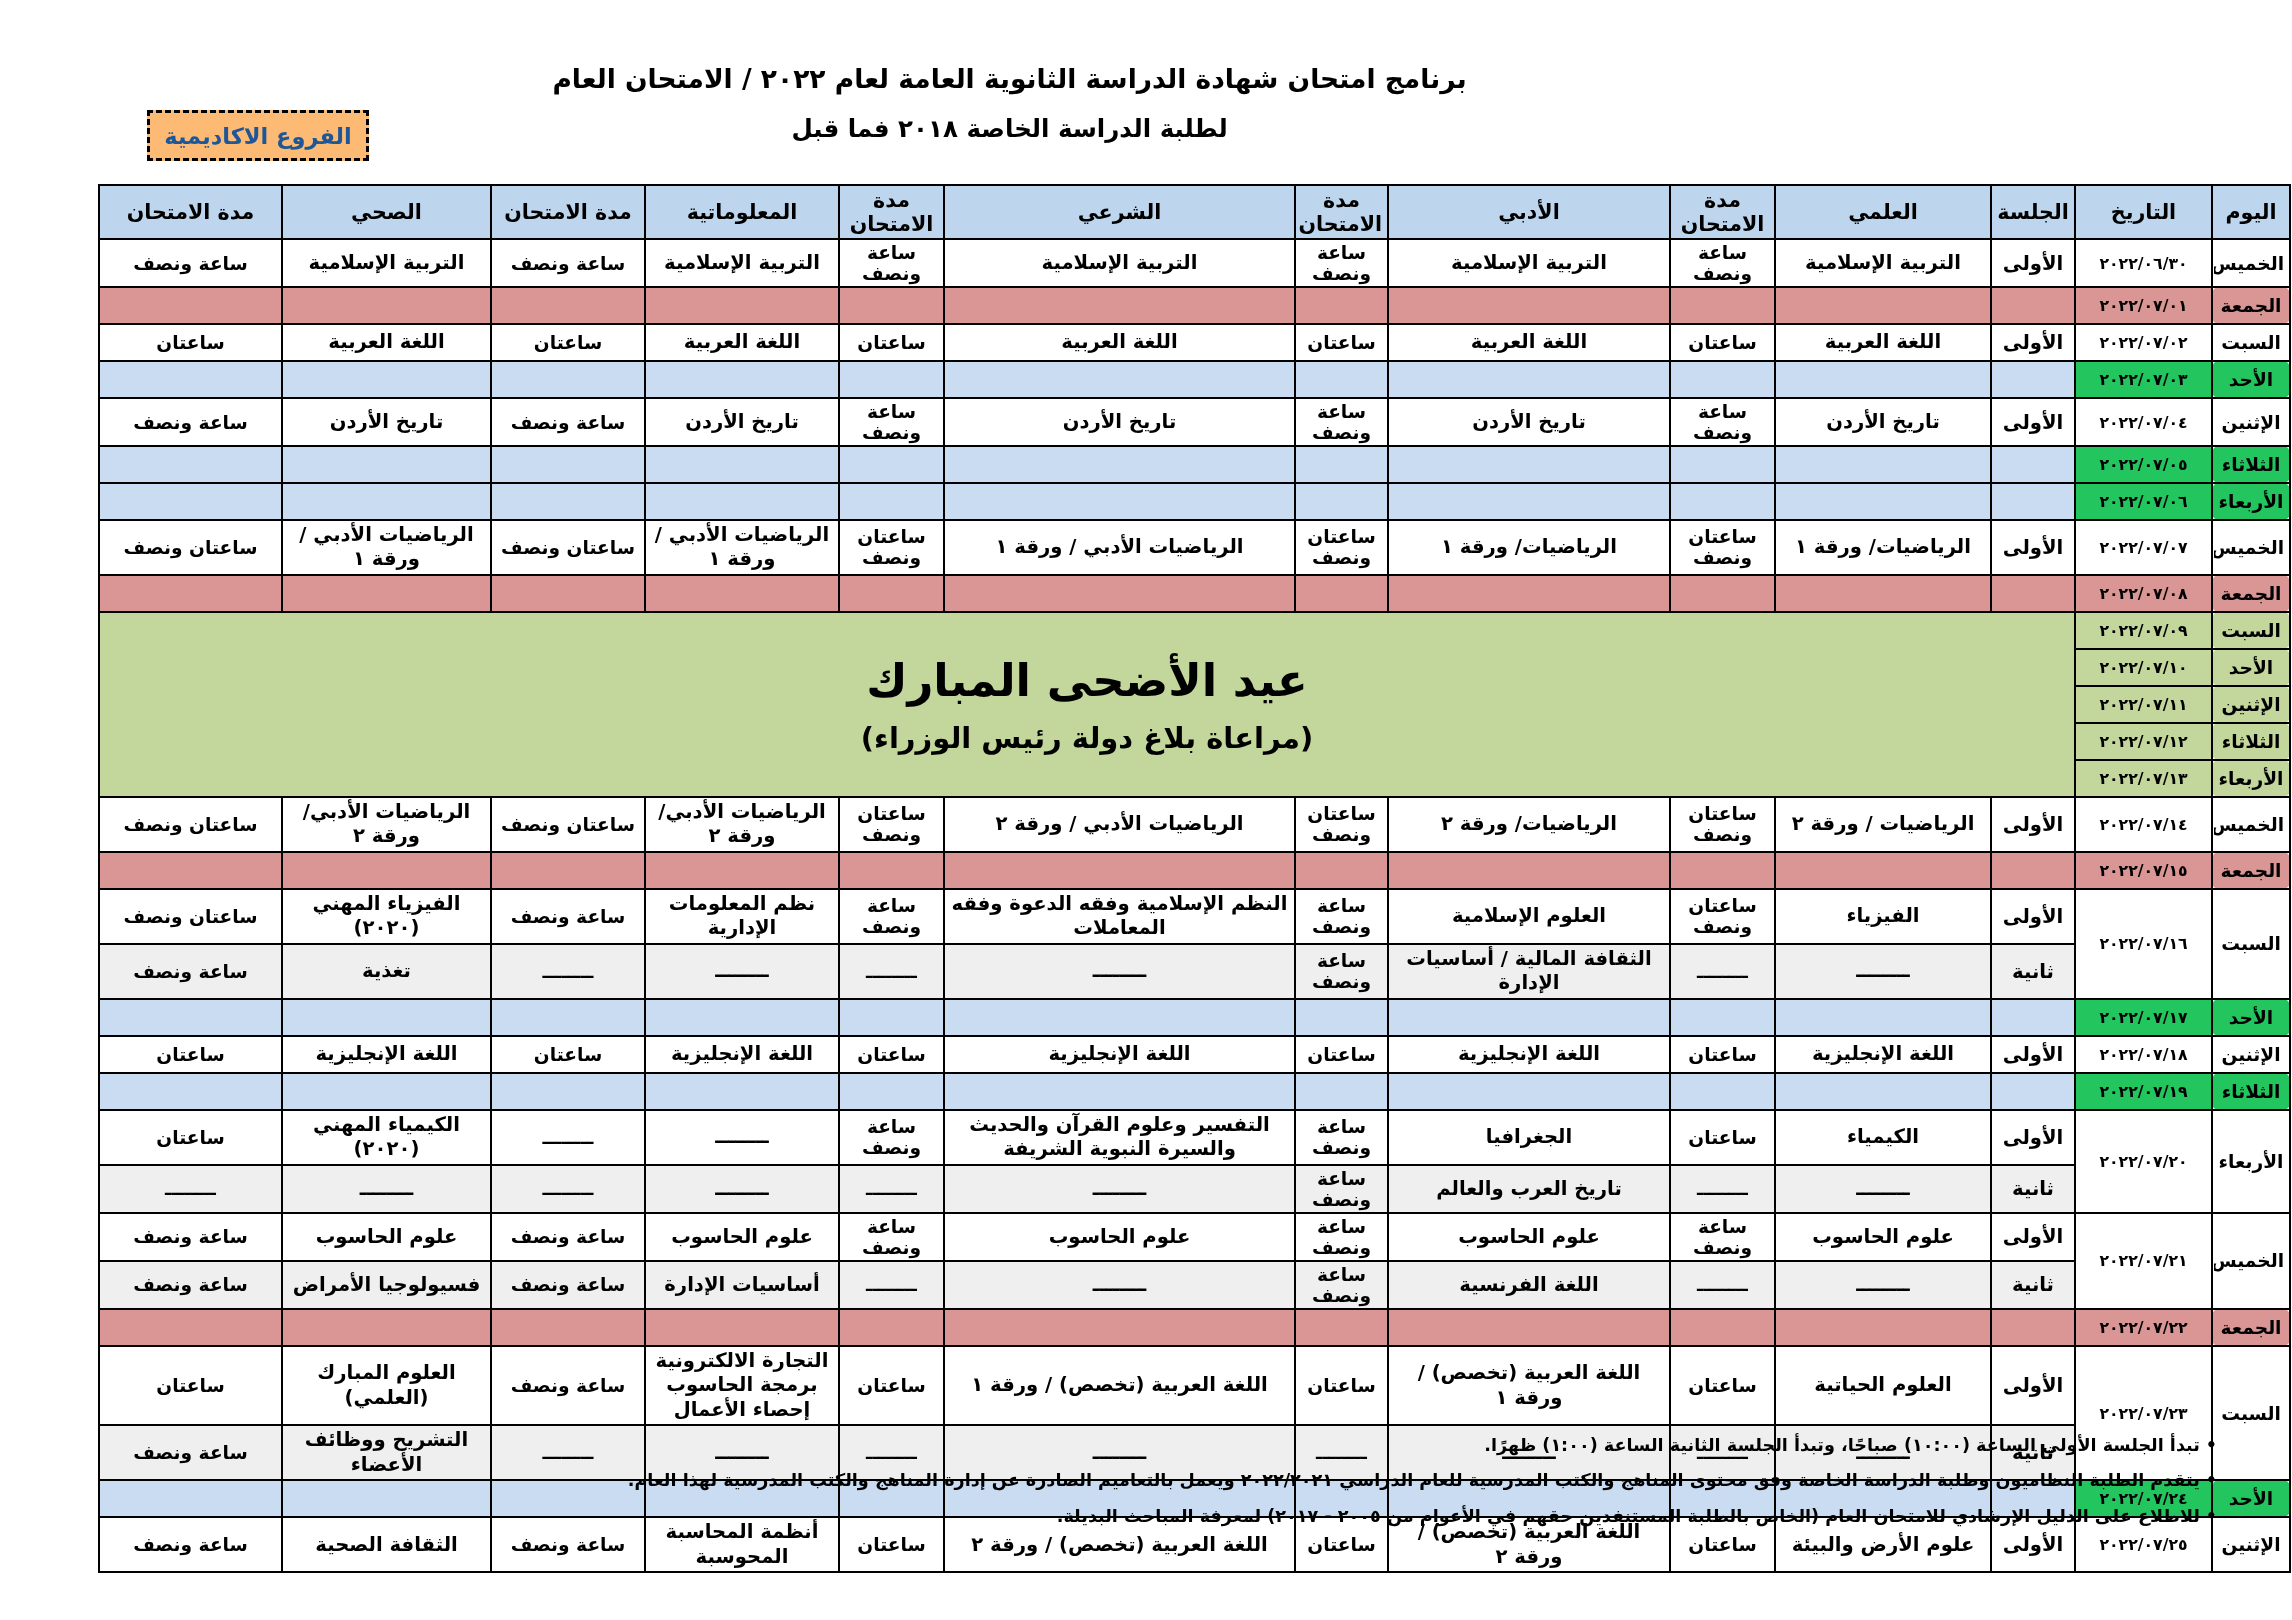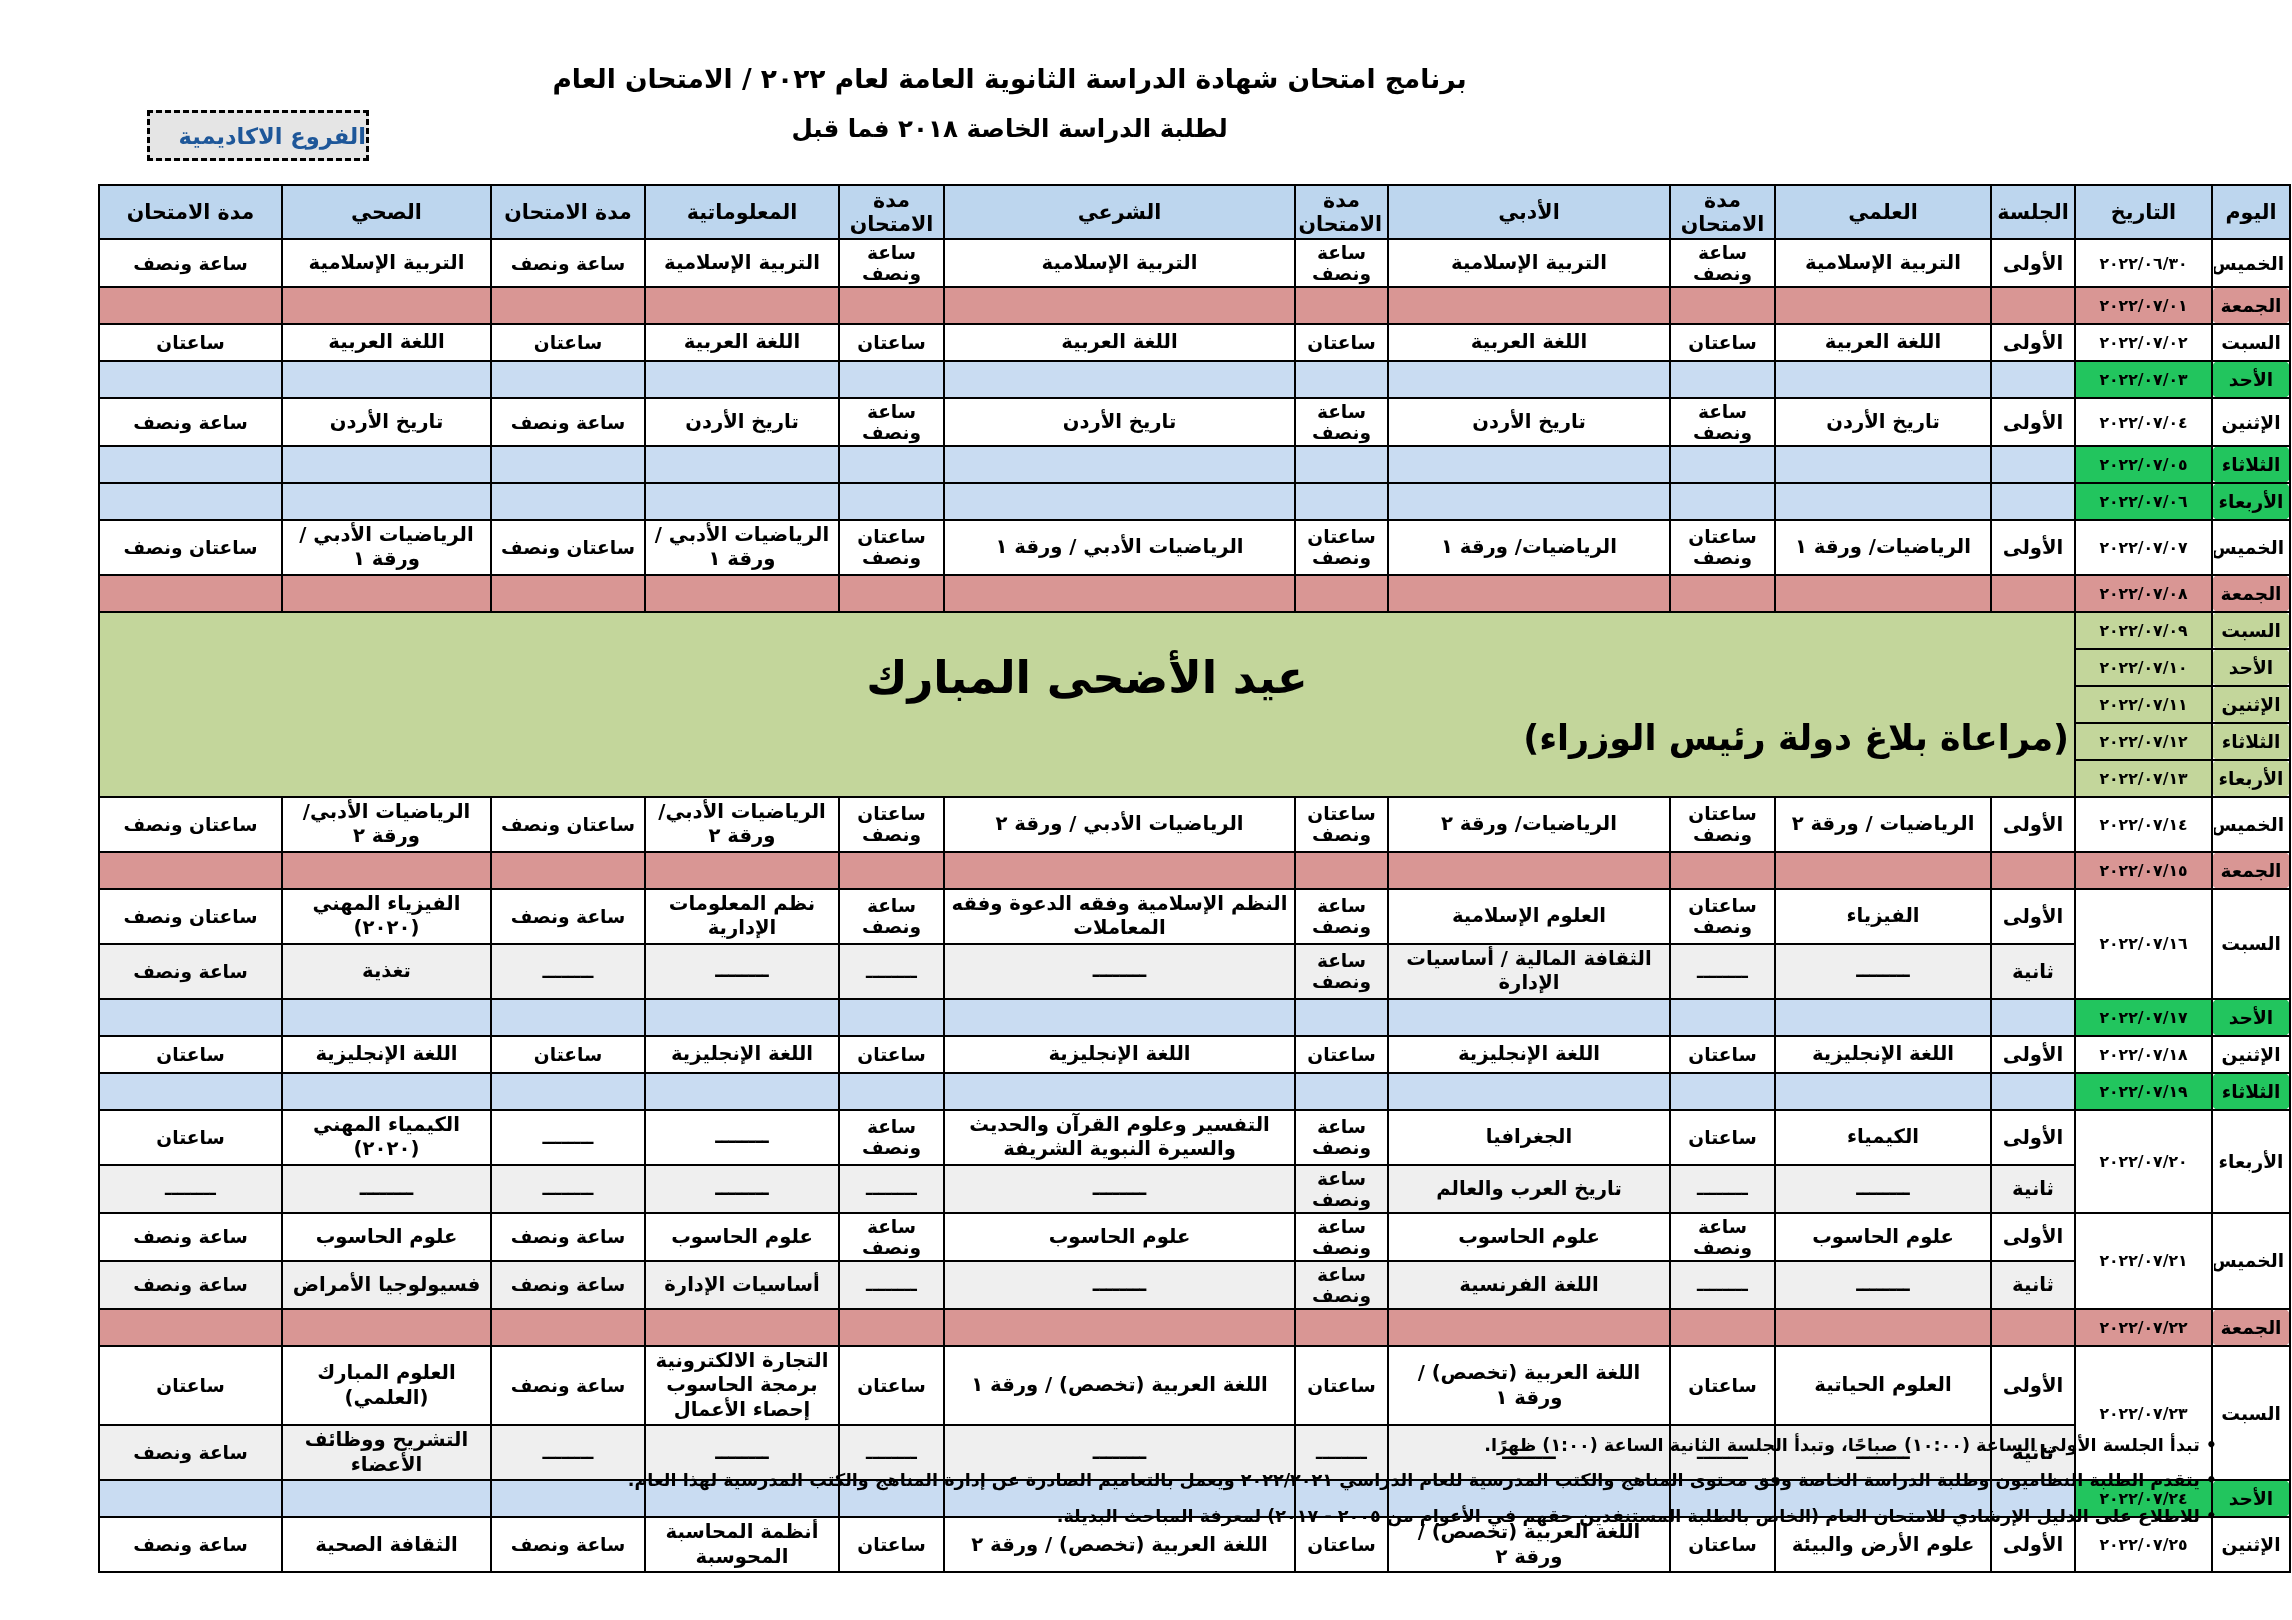--- a/index.html
+++ b/index.html
@@ -17,43 +17,43 @@
     font-weight:bold;color:#000;
   }
   .page{position:relative;width:2293px;height:1620px;direction:rtl;overflow:hidden;text-decoration:underline;}
 
   .title-block{position:absolute;top:63px;left:98px;width:1823px;text-align:center;}
   .title-line1{font-size:26.5px;letter-spacing:0;}
   .title-line2{font-size:24.5px;margin-top:20px;}
 
   .branch-badge{
     position:absolute;top:110px;left:147px;width:222px;height:51px;
-    border:3.9px dashed #000;display:flex;align-items:center;
-    color:var(--badge_blue);font-size:22.5px;background:#e5e5e5;
+    border:3.9px dashed #000;display:flex;align-items:center;justify-content:center;
+    color:var(--badge_blue);font-size:22.5px;background:#fdba74;
   }
 
   .table-wrap{position:absolute;top:184px;left:98px;}
   table{border-collapse:collapse;table-layout:fixed;width:2192px;border:2.9px solid #000;direction:rtl;}
   th,td{border:2px solid #000;text-align:center;vertical-align:middle;padding:2px 4.9px;overflow:hidden;}
   th{background:var(--header_bg);font-size:20.6px;height:41px;border-bottom:2.9px solid #000;}
   tr{height:37px;}
   .day-cell{font-size:18.6px;background:#fff;border-radius:7px;}
   .date-cell{font-size:15.7px;background:#fff;white-space:nowrap;}
   .session-cell{font-size:19.6px;}
   .subject-cell{font-size:19.6px;white-space:pre-line;line-height:1.25;}
   .duration-cell{font-size:18.6px;}
   .r-exam td{background:#fff;}
   .r-exam2 td{background:var(--session2_gray);border-top-width:1px;}
   .r-off.bg-pink td{background:var(--row_pink);text-align:center;}
   .r-off.bg-blue td{background:var(--row_blue);}
   .r-off.bg-blue td.day-cell,.r-off.bg-blue td.date-cell{background:#22c55e;}
   .r-eid td{background:var(--eid_green);}
   .eid-cell{background:var(--eid_green);}
   .eid-l1{font-size:45px;}
-  .eid-l2{font-size:35px;margin-top:13.7px;text-align:right;}
+  .eid-l2{font-size:29px;margin-top:13.7px;}
 
   .notes{position:absolute;top:1433px;left:98px;width:2119px;direction:rtl;text-align:right;padding-left:5.9px;}
   .note{font-size:17.6px;margin-bottom:10.8px;line-height:1.4;}
   .note .bullet{display:inline-block;margin-left:5.9px;}
 </style>
 </head>
 <body>
 
 <div class="page">
 

